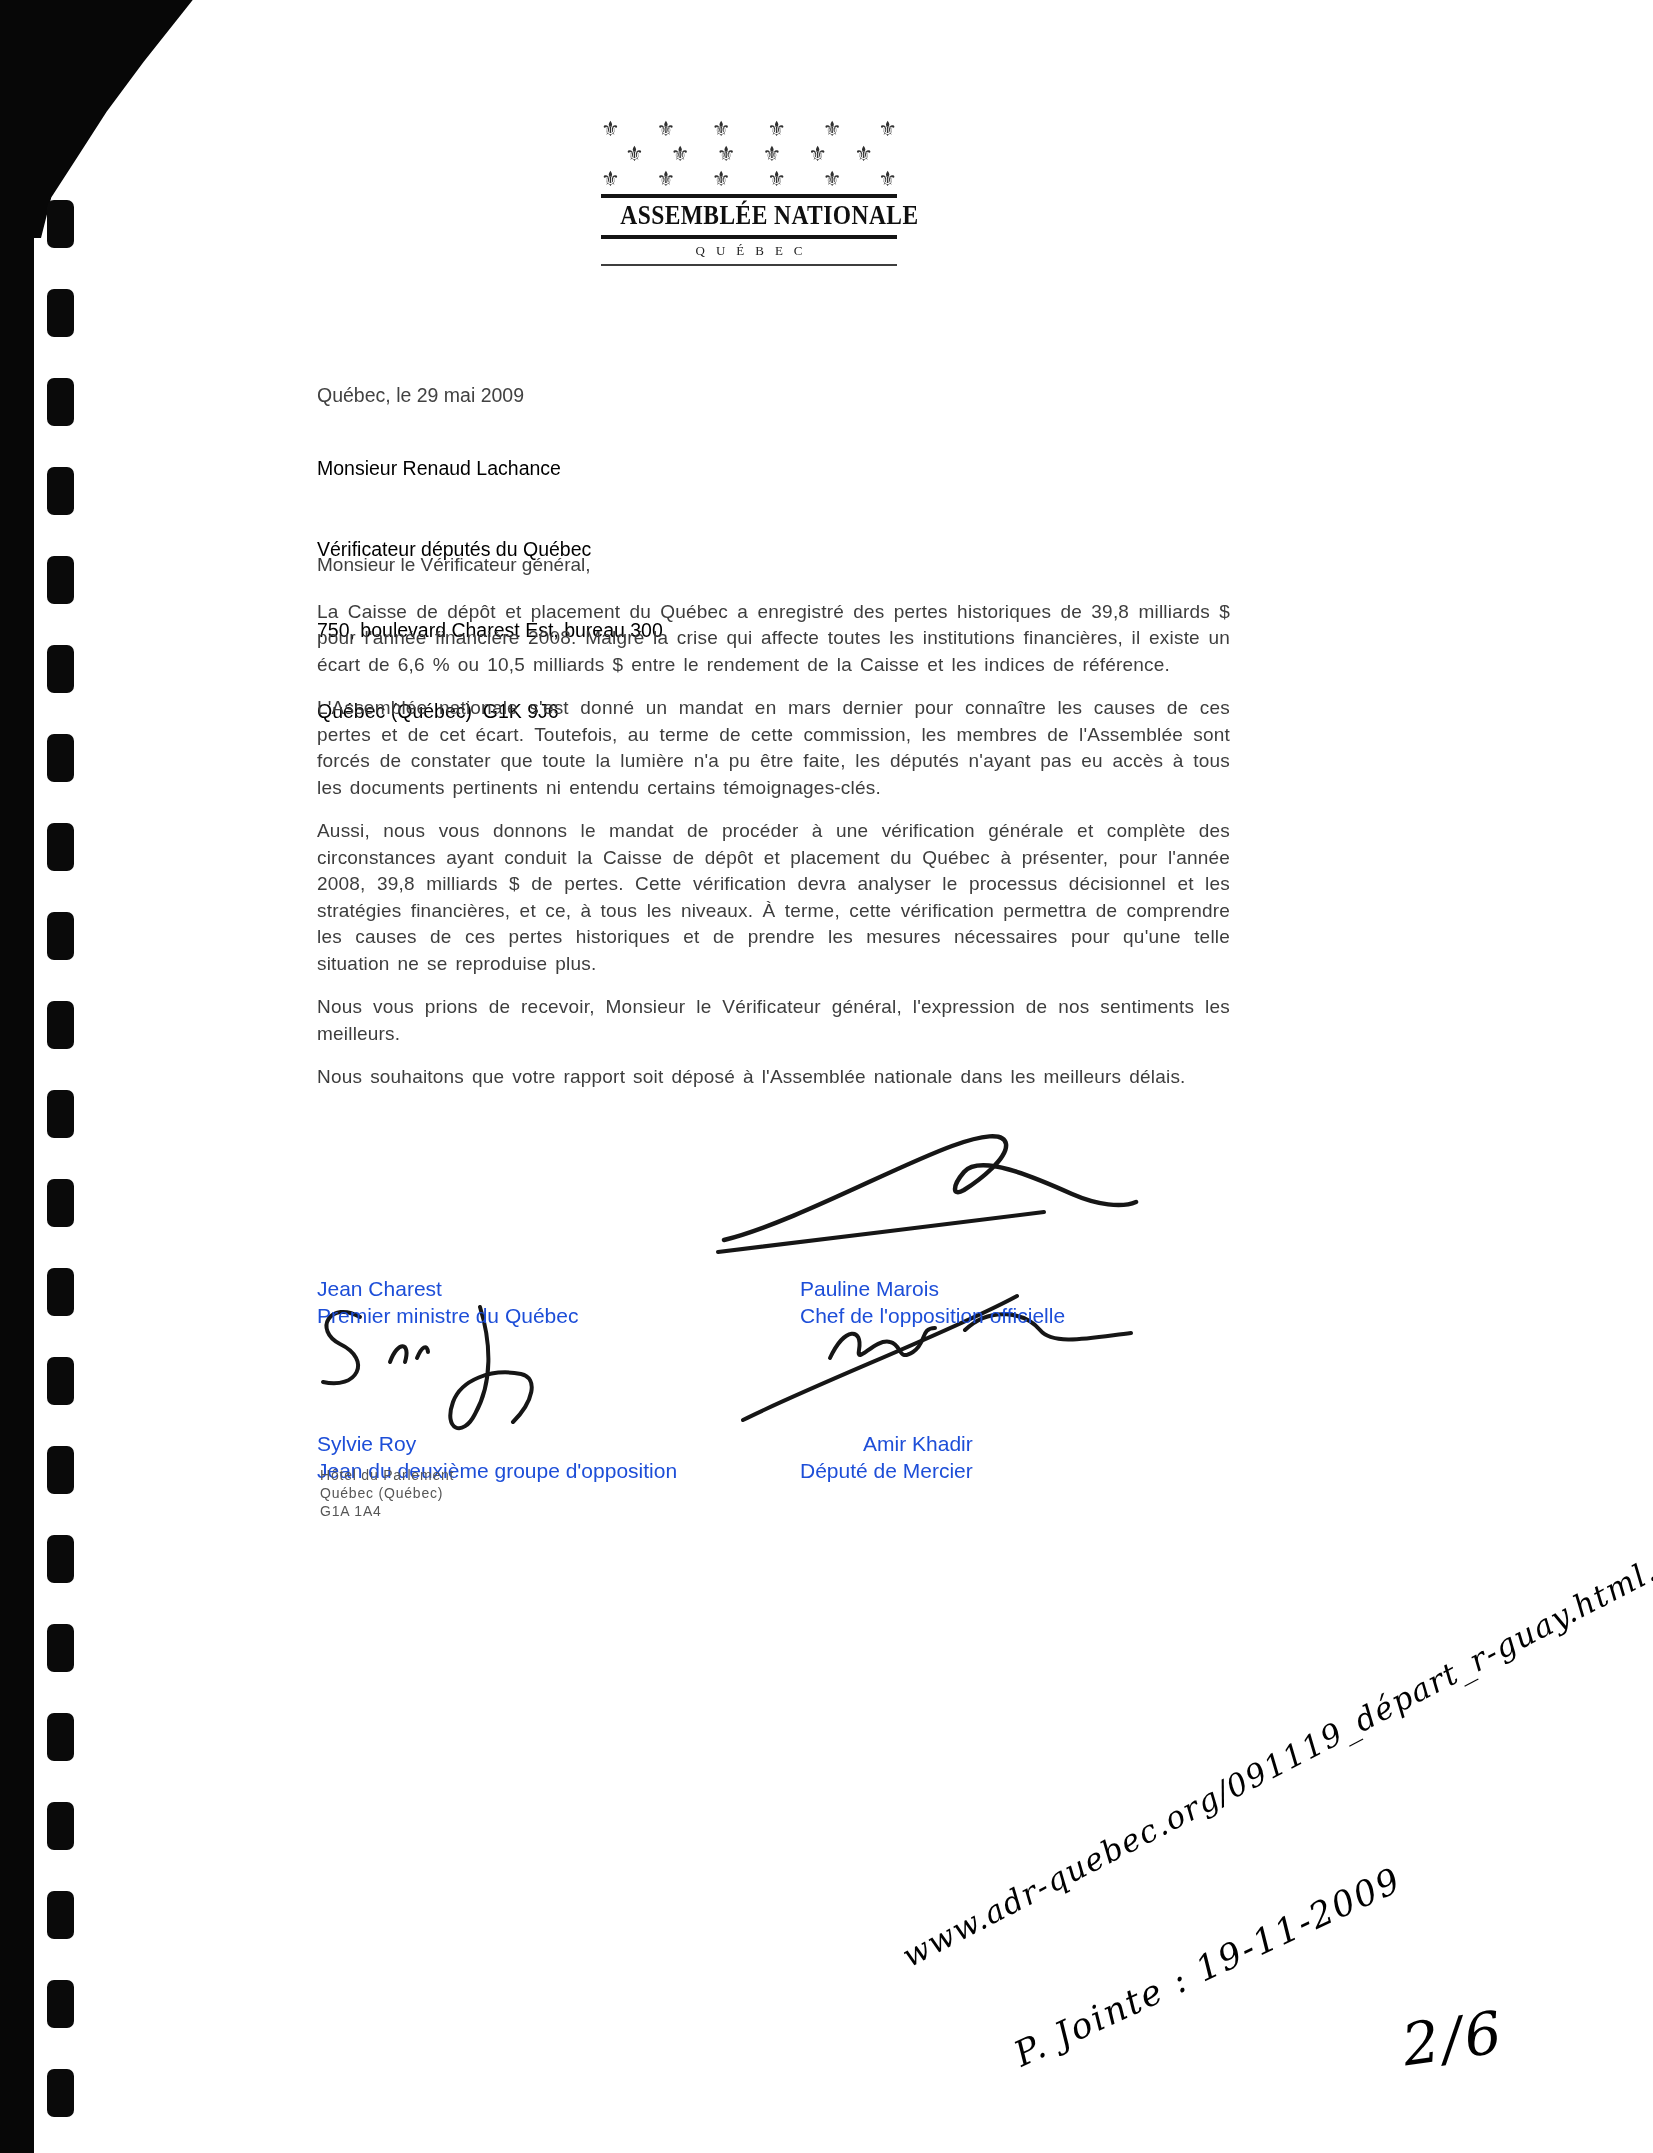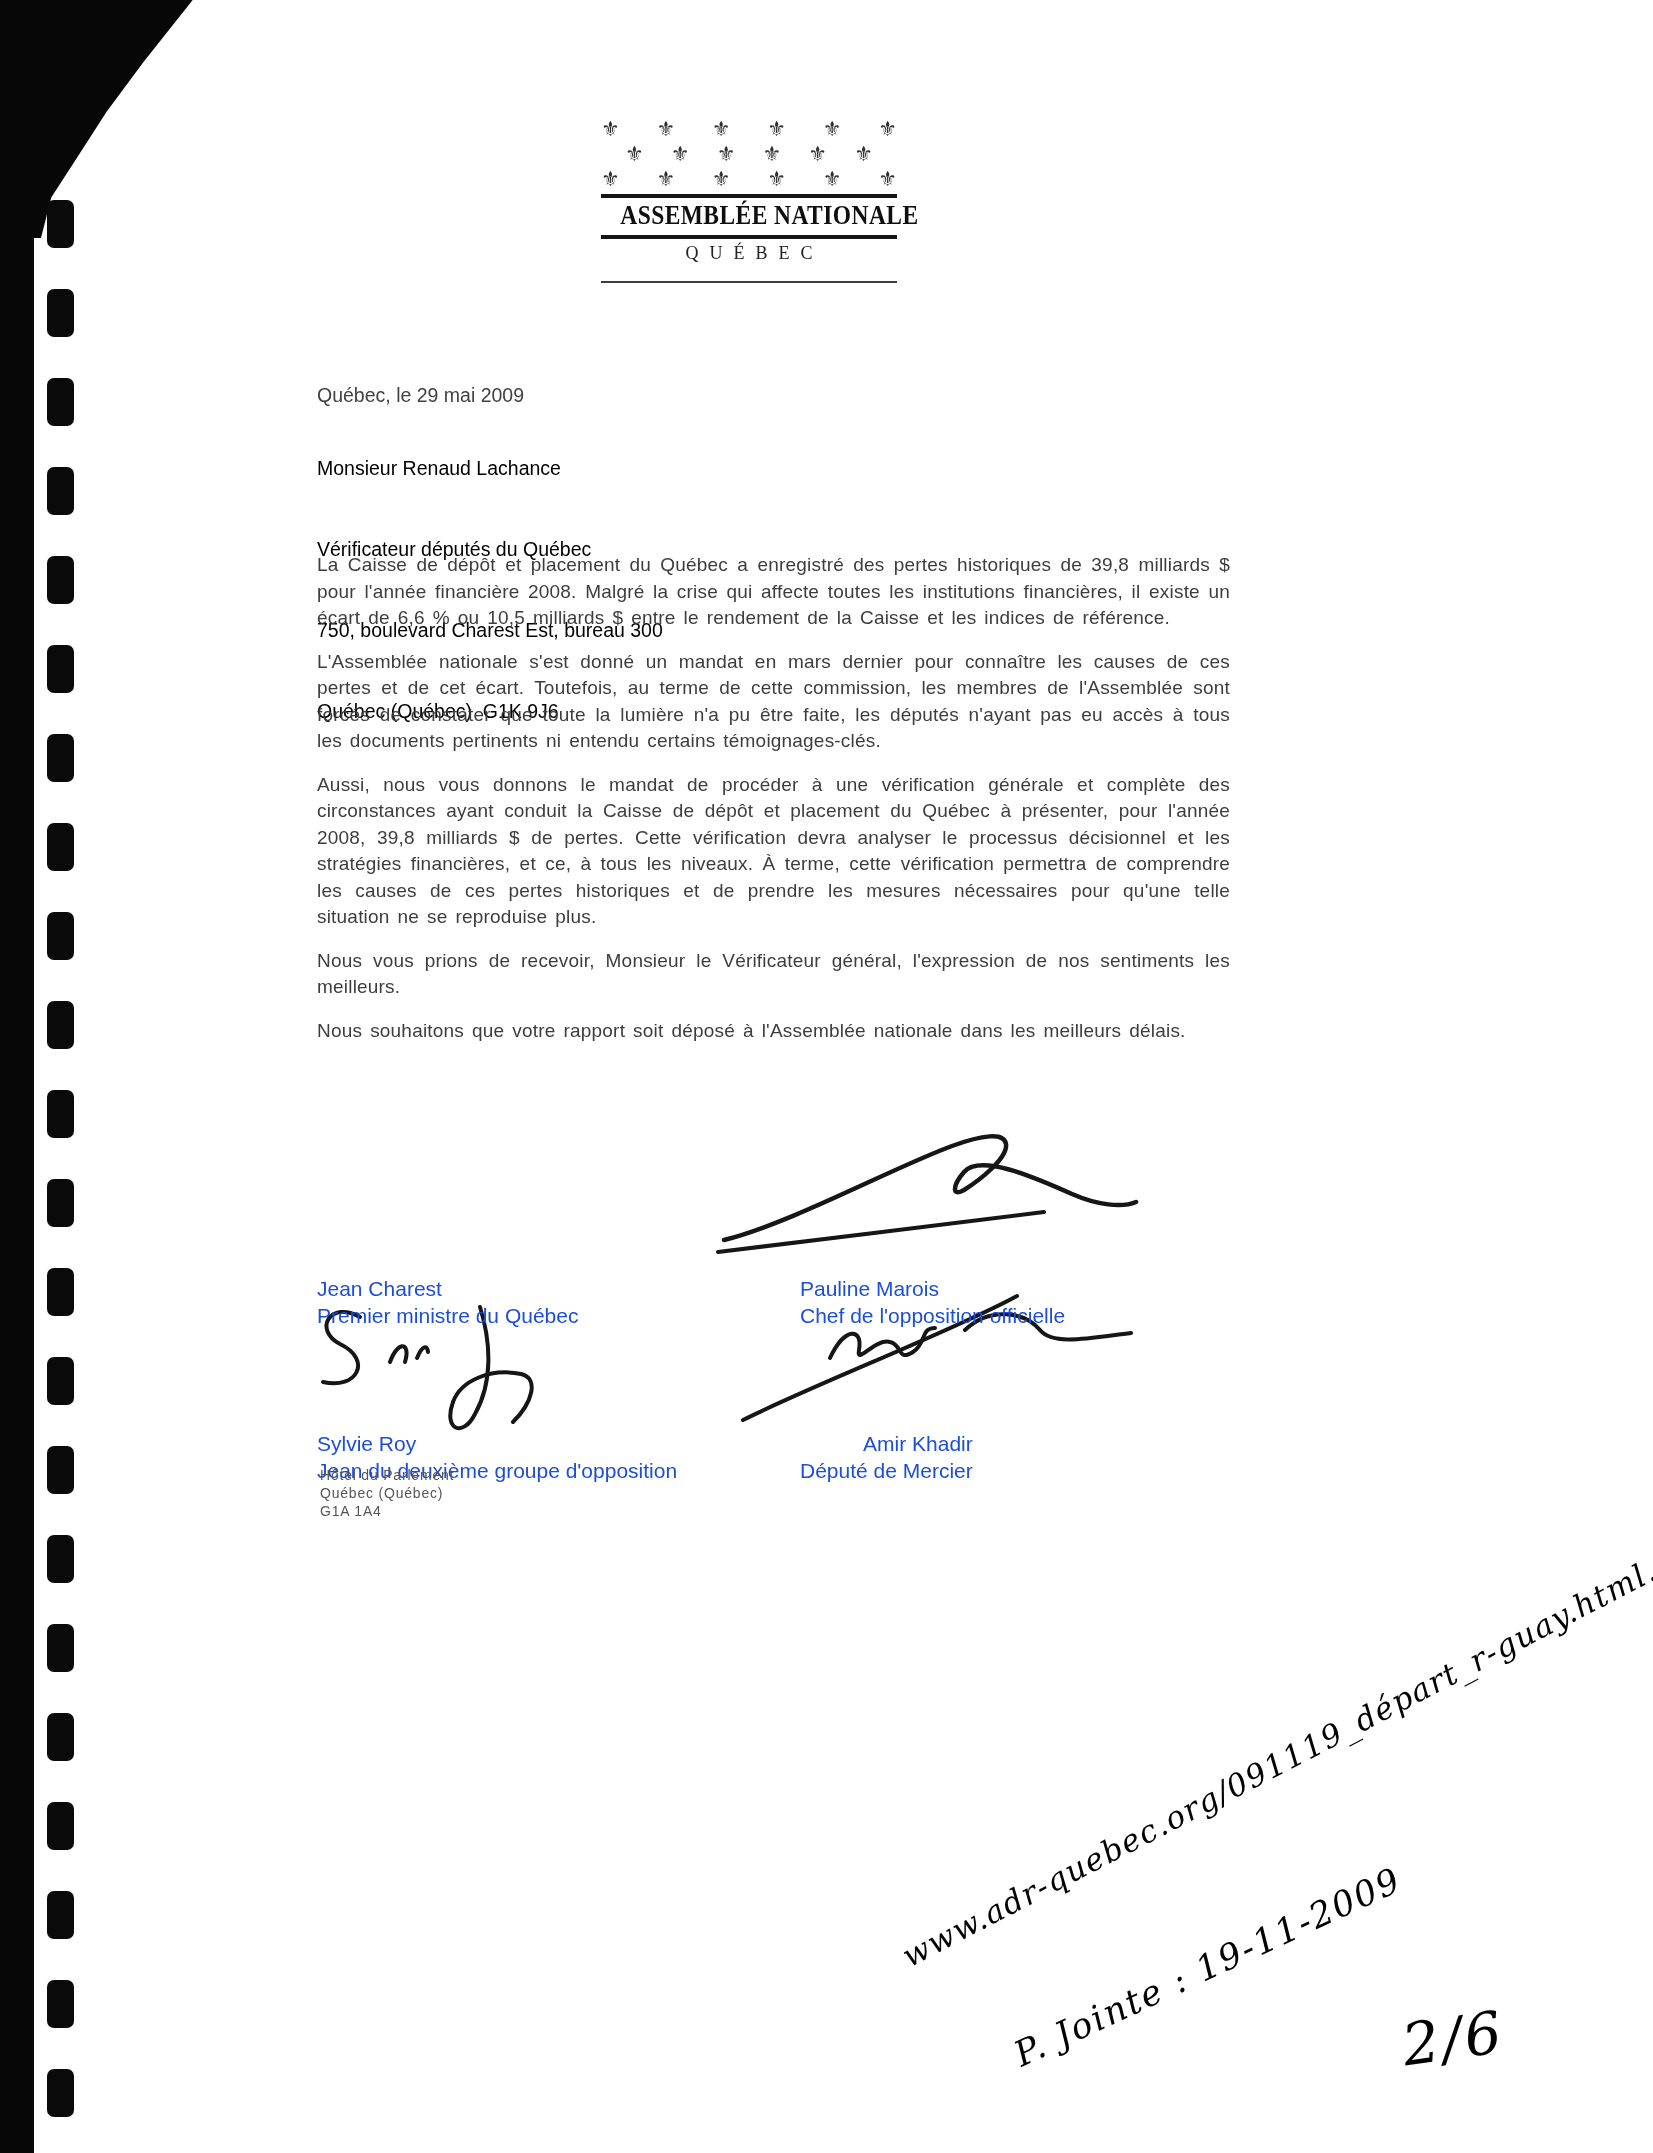--- a/index.html
+++ b/index.html
@@ -17,21 +17,21 @@
   }
   .hole{position:absolute; left:47px; width:27px; height:48px; background:#0a0a0a; border-radius:7px;}
   
   .letterhead{position:absolute; left:601px; top:116px; width:296px; text-align:center; filter:blur(.3px);}
   .fleur-row{font-size:21px; line-height:25px; height:25px; color:#2f2f2f;
     text-align:justify; text-align-last:justify; overflow:hidden;}
   .fleur-row.offset{padding:0 24px;}
   .lh-rule-thick{border-top:4px solid #141414; margin:3px 0 0;}
   .lh-title{font-family:"Liberation Serif", serif; font-weight:bold; font-size:27px; color:#0f0f0f;
     white-space:nowrap; transform:scaleX(.87); transform-origin:50% 50%; padding:2px 0 1px; letter-spacing:.5px;}
-  .lh-sub{font-family:"Liberation Serif", serif; font-size:18px; color:#222; letter-spacing:11px; text-indent:11px; padding:4px 0 17px;}
+  .lh-sub{font-family:"Liberation Serif", serif; font-size:13px; color:#222; letter-spacing:11px; text-indent:11px; padding:4px 0 5px;}
   .lh-rule-thin{border-top:2px solid #1c1c1c; opacity:.85;}
   
   .dateline{position:absolute; left:317px; top:337px; font-size:19.5px; color:#424242;margin-top:47px;}
   .recipient{position:absolute; left:317px; top:401px; font-size:19.5px; line-height:27px; color:#000000; white-space:pre-wrap;}
   .body{position:absolute; left:317px; top:552px; width:913px;}
   .salutation{font-size:19px; line-height:26.5px; margin:0 0 20px;}
   .para{font-size:19px; line-height:26.5px; letter-spacing:.2px; word-spacing:2.5px;
     text-align:justify; margin:0 0 17px; color:#3d3d3d;}
   
   .sig{position:absolute;}
@@ -93,20 +93,21 @@
   <div class="dateline">Québec, le 29 mai 2009</div>
 
   <div class="recipient">
     <div>Monsieur Renaud Lachance</div>
     <div>Vérificateur députés du Québec</div>
     <div>750, boulevard Charest Est, bureau 300</div>
     <div>Québec (Québec)  G1K 9J6</div>
   </div>
 
   <div class="body">
+    <div class="salutation">Monsieur le Vérificateur général,</div>
     <p class="para">La Caisse de dépôt et placement du Québec a enregistré des pertes historiques de 39,8 milliards $ pour l'année financière 2008. Malgré la crise qui affecte toutes les institutions financières, il existe un écart de 6,6 % ou 10,5 milliards $ entre le rendement de la Caisse et les indices de référence.</p>
     <p class="para">L'Assemblée nationale s'est donné un mandat en mars dernier pour connaître les causes de ces pertes et de cet écart. Toutefois, au terme de cette commission, les membres de l'Assemblée sont forcés de constater que toute la lumière n'a pu être faite, les députés n'ayant pas eu accès à tous les documents pertinents ni entendu certains témoignages-clés.</p>
     <p class="para">Aussi, nous vous donnons le mandat de procéder à une vérification générale et complète des circonstances ayant conduit la Caisse de dépôt et placement du Québec à présenter, pour l'année 2008, 39,8 milliards $ de pertes. Cette vérification devra analyser le processus décisionnel et les stratégies financières, et ce, à tous les niveaux. À terme, cette vérification permettra de comprendre les causes de ces pertes historiques et de prendre les mesures nécessaires pour qu'une telle situation ne se reproduise plus.</p>
     <p class="para">Nous vous prions de recevoir, Monsieur le Vérificateur général, l'expression de nos sentiments les meilleurs.</p>
     <p class="para">Nous souhaitons que votre rapport soit déposé à l'Assemblée nationale dans les meilleurs délais.</p>
   </div>
 
   <svg class="sig" style="left:712px; top:1128px;" width="435" height="132" viewBox="0 0 435 132" aria-hidden="true">
     <path stroke-width="4.5" d="M12,112 C80,95 180,40 240,18 C270,7 292,4 294,16 C296,30 268,52 252,62 C240,69 240,58 252,44 C268,26 320,48 360,66 C385,77 410,80 424,74"></path>
     <path stroke-width="4" d="M6,124 C100,112 240,96 332,84"></path>

